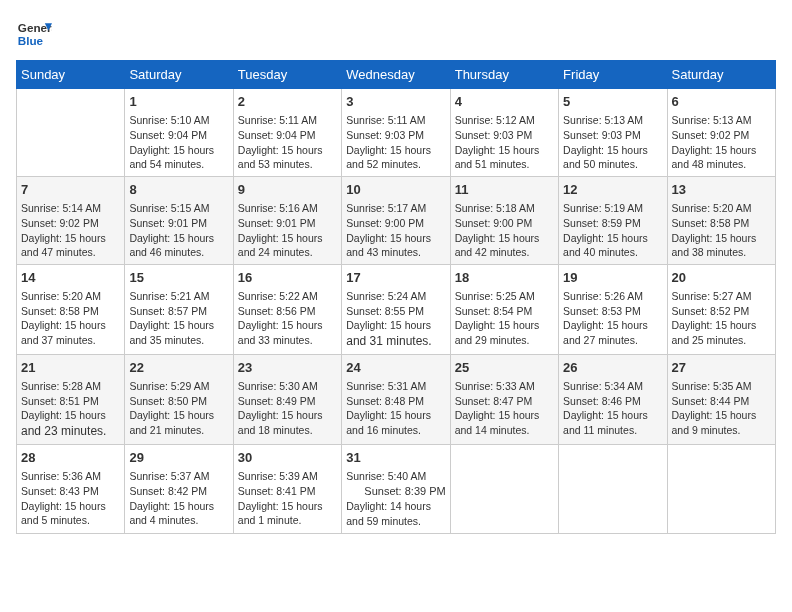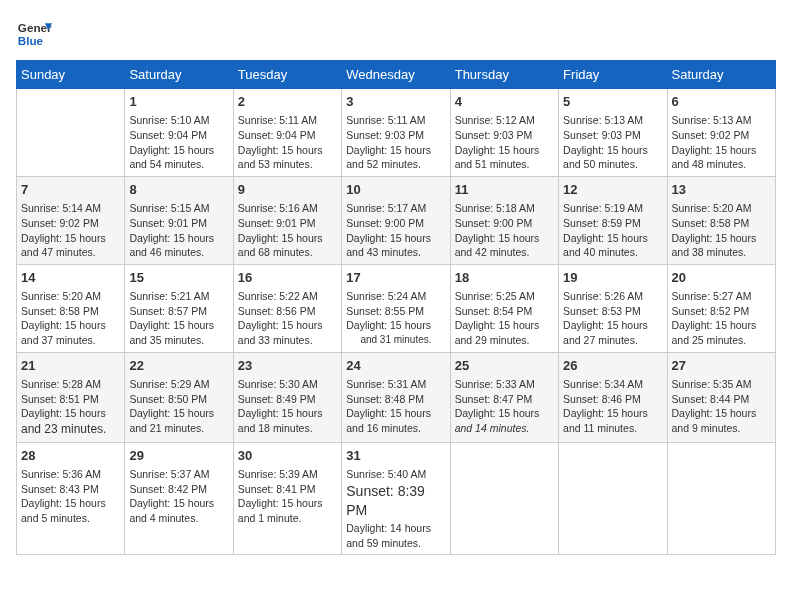--- a/index.html
+++ b/index.html
@@ -159,21 +159,21 @@
           <span style="display: block; font-size: 10.5px;">Sunrise: 5:15 AM</span>
           <span style="display: block; font-size: 10.5px;">Sunset: 9:01 PM</span>
           <span style="display: block; font-size: 10.5px;">Daylight: 15 hours</span>
           <span style="display: block; font-size: 10.5px;">and 46 minutes.</span>
         </td>
         <td>
           <span class="day-number">9</span>
           <span style="display: block; font-size: 10.5px;">Sunrise: 5:16 AM</span>
           <span style="display: block; font-size: 10.5px;">Sunset: 9:01 PM</span>
           <span style="display: block; font-size: 10.5px;">Daylight: 15 hours</span>
-          <span style="display: block; font-size: 10.5px;">and 68 minutes.</span>
+          <span style="display: block; font-size: 10.5px;">and 24 minutes.</span>
         </td>
         <td>
           <span class="day-number">10</span>
           <span style="display: block; font-size: 10.5px;">Sunrise: 5:17 AM</span>
           <span style="display: block; font-size: 10.5px;">Sunset: 9:00 PM</span>
           <span style="display: block; font-size: 10.5px;">Daylight: 15 hours</span>
           <span style="display: block; font-size: 10.5px;">and 43 minutes.</span>
         </td>
         <td>
           <span class="day-number">11</span>
@@ -217,21 +217,21 @@
           <span style="display: block; font-size: 10.5px;">Sunrise: 5:22 AM</span>
           <span style="display: block; font-size: 10.5px;">Sunset: 8:56 PM</span>
           <span style="display: block; font-size: 10.5px;">Daylight: 15 hours</span>
           <span style="display: block; font-size: 10.5px;">and 33 minutes.</span>
         </td>
         <td>
           <span class="day-number">17</span>
           <span style="display: block; font-size: 10.5px;">Sunrise: 5:24 AM</span>
           <span style="display: block; font-size: 10.5px;">Sunset: 8:55 PM</span>
           <span style="display: block; font-size: 10.5px;">Daylight: 15 hours</span>
-          <span style="display: block; font-size: 10px; text-align: center;">and 31 minutes.</span>
+          <span style="display: block; font-size: 12px;">and 31 minutes.</span>
         </td>
         <td>
           <span class="day-number">18</span>
           <span style="display: block; font-size: 10.5px;">Sunrise: 5:25 AM</span>
           <span style="display: block; font-size: 10.5px;">Sunset: 8:54 PM</span>
           <span style="display: block; font-size: 10.5px;">Daylight: 15 hours</span>
           <span style="display: block; font-size: 10.5px;">and 29 minutes.</span>
         </td>
         <td>
           <span class="day-number">19</span>
@@ -275,21 +275,21 @@
           <span style="display: block; font-size: 10.5px;">Sunrise: 5:31 AM</span>
           <span style="display: block; font-size: 10.5px;">Sunset: 8:48 PM</span>
           <span style="display: block; font-size: 10.5px;">Daylight: 15 hours</span>
           <span style="display: block; font-size: 10.5px;">and 16 minutes.</span>
         </td>
         <td>
           <span class="day-number">25</span>
           <span style="display: block; font-size: 10.5px;">Sunrise: 5:33 AM</span>
           <span style="display: block; font-size: 10.5px;">Sunset: 8:47 PM</span>
           <span style="display: block; font-size: 10.5px;">Daylight: 15 hours</span>
-          <span style="display: block; font-size: 10.5px; font-style: italic;">and 14 minutes.</span>
+          <span style="display: block; font-size: 10.5px;">and 14 minutes.</span>
         </td>
         <td>
           <span class="day-number">26</span>
           <span style="display: block; font-size: 10.5px;">Sunrise: 5:34 AM</span>
           <span style="display: block; font-size: 10.5px;">Sunset: 8:46 PM</span>
           <span style="display: block; font-size: 10.5px;">Daylight: 15 hours</span>
           <span style="display: block; font-size: 10.5px;">and 11 minutes.</span>
         </td>
         <td>
           <span class="day-number">27</span>
@@ -317,21 +317,21 @@
         <td>
           <span class="day-number">30</span>
           <span style="display: block; font-size: 10.5px;">Sunrise: 5:39 AM</span>
           <span style="display: block; font-size: 10.5px;">Sunset: 8:41 PM</span>
           <span style="display: block; font-size: 10.5px;">Daylight: 15 hours</span>
           <span style="display: block; font-size: 10.5px;">and 1 minute.</span>
         </td>
         <td>
           <span class="day-number">31</span>
           <span style="display: block; font-size: 10.5px;">Sunrise: 5:40 AM</span>
-          <span style="display: block; font-size: 14px;">Sunset: 8:39 PM</span>
+          <span style="display: block; font-size: 11px; text-align: right;">Sunset: 8:39 PM</span>
           <span style="display: block; font-size: 10.5px;">Daylight: 14 hours</span>
           <span style="display: block; font-size: 10.5px;">and 59 minutes.</span>
         </td>
         <td class="empty"></td>
         <td class="empty"></td>
         <td class="empty"></td>
       </tr>
     </tbody>
 </table>
 

